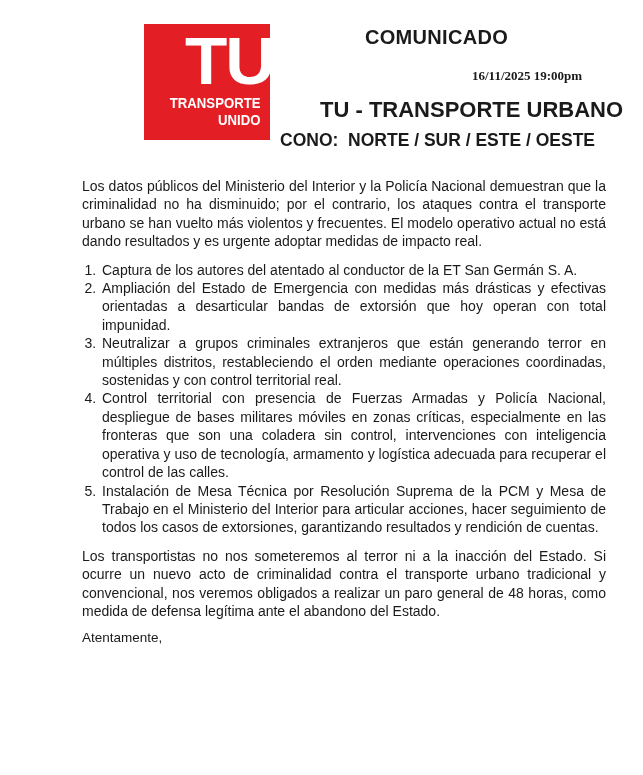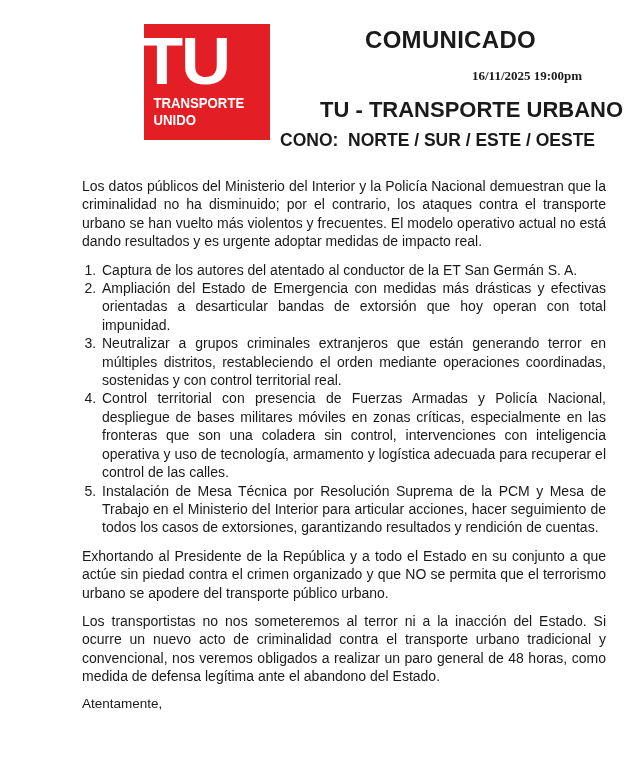--- a/index.html
+++ b/index.html
@@ -1,25 +1,25 @@
 <!DOCTYPE html>
 <html><head>
 <meta charset="utf-8">
 <style>
   html, body { margin: 0; padding: 0; background: #ffffff; }
   body { width: 643px; height: 775px; position: relative; overflow: hidden;
          font-family: "Liberation Sans", sans-serif; color: #1a1a1a; }
   .logo { position: absolute; left: 144px; top: 24px; width: 126px; height: 116px;
-          background: #e31e24; color: #fff; text-align: left; }
+          background: #e31e24; color: #fff; text-align: right; }
   .logo .tu { font-family: "Liberation Sans", sans-serif; font-weight: bold;
               font-size: 66px; line-height: 66px; margin-top: 4px; letter-spacing: -2px;
               transform: scaleX(1.05); }
   .logo .sub { font-weight: bold; font-size: 15.5px; line-height: 17px;
                transform: scaleX(0.85); letter-spacing: 0; }
-  .title { position: absolute; left: 365px; top: 26px; font-weight: bold; font-size: 24px;
+  .title { position: absolute; left: 365px; top: 26px; font-weight: bold; font-size: 20px;
            letter-spacing: 0.3px; }
   .date { position: absolute; left: 472px; top: 68px; font-weight: bold; font-size: 13px; font-family: Liberation Serif, serif; }
   .org { position: absolute; left: 320px; top: 97px; font-weight: bold; font-size: 22px; }
   .cono { position: absolute; left: 280px; top: 130px; font-weight: bold; font-size: 17.5px;
           white-space: pre; }
   .body { position: absolute; left: 82px; top: 177px; width: 524px; font-size: 14px;
           line-height: 18.4px; }
   .body p { margin: 0 0 10px 0; text-align: justify; }
   .body ol { margin: 0 0 10px 0; padding-left: 18px; }
   .body ol li { text-align: justify; padding-left: 2px; }
@@ -41,17 +41,16 @@
 
 <div class="body">
   <p>Los datos públicos del Ministerio del Interior y la Policía Nacional demuestran que la criminalidad no ha disminuido; por el contrario, los ataques contra el transporte urbano se han vuelto más violentos y frecuentes. El modelo operativo actual no está dando resultados y es urgente adoptar medidas de impacto real.</p>
   <ol>
     <li>Captura de los autores del atentado al conductor de la ET San Germán S. A.</li>
     <li>Ampliación del Estado de Emergencia con medidas más drásticas y efectivas orientadas a desarticular bandas de extorsión que hoy operan con total impunidad.</li>
     <li>Neutralizar a grupos criminales extranjeros que están generando terror en múltiples distritos, restableciendo el orden mediante operaciones coordinadas, sostenidas y con control territorial real.</li>
     <li>Control territorial con presencia de Fuerzas Armadas y Policía Nacional, despliegue de bases militares móviles en zonas críticas, especialmente en las fronteras que son una coladera sin control, intervenciones con inteligencia operativa y uso de tecnología, armamento y logística adecuada para recuperar el control de las calles.</li>
     <li>Instalación de Mesa Técnica por Resolución Suprema de la PCM y Mesa de Trabajo en el Ministerio del Interior para articular acciones, hacer seguimiento de todos los casos de extorsiones, garantizando resultados y rendición de cuentas.</li>
   </ol>
-  <p>Exhortando al Presidente de la República y a todo el Estado en su conjunto a que actúe sin piedad contra el crimen organizado y que NO se permita que el terrorismo urbano se apodere del transporte público urbano.</p>
   <p>Los transportistas no nos someteremos al terror ni a la inacción del Estado. Si ocurre un nuevo acto de criminalidad contra el transporte urbano tradicional y convencional, nos veremos obligados a realizar un paro general de 48 horas, como medida de defensa legítima ante el abandono del Estado.</p>
   <p class="sign">Atentamente,</p>
 
 </div>
 
 </body></html>

